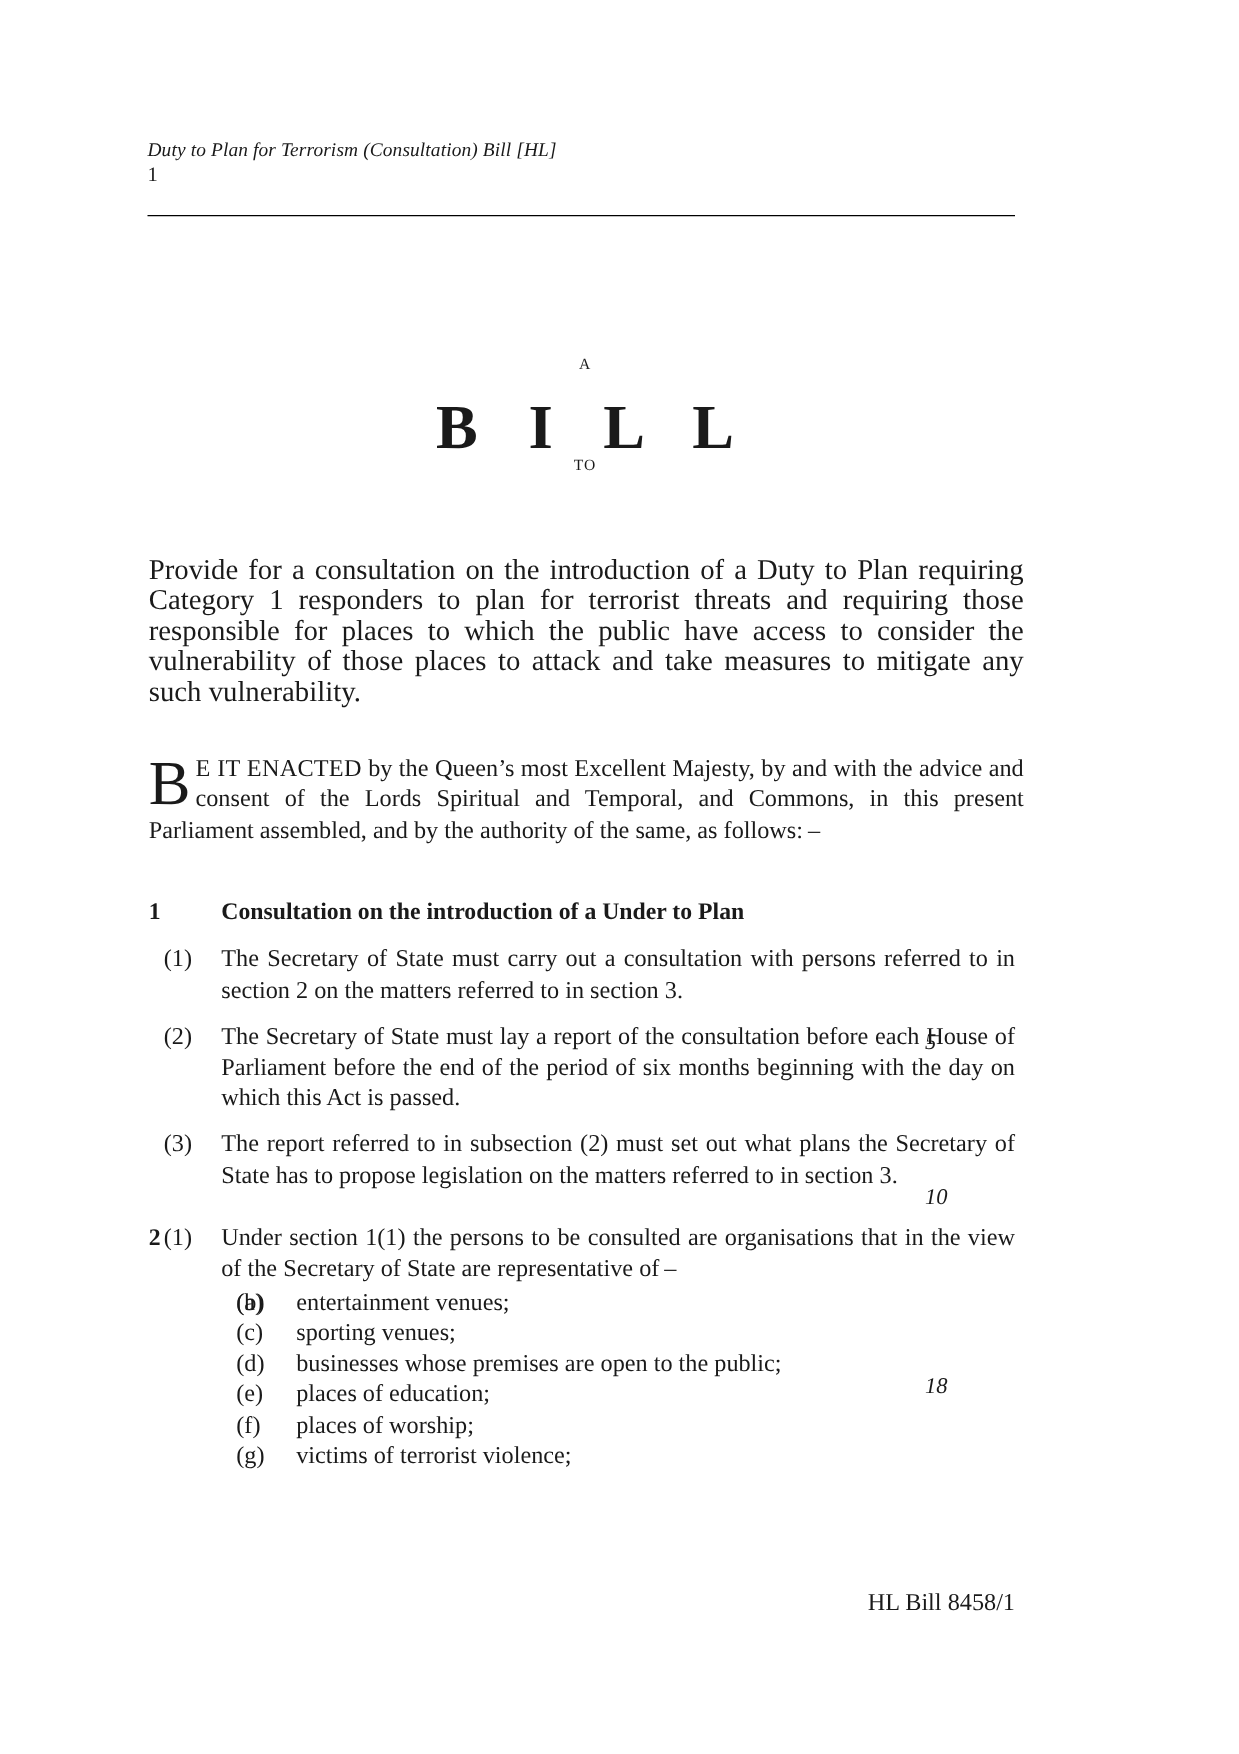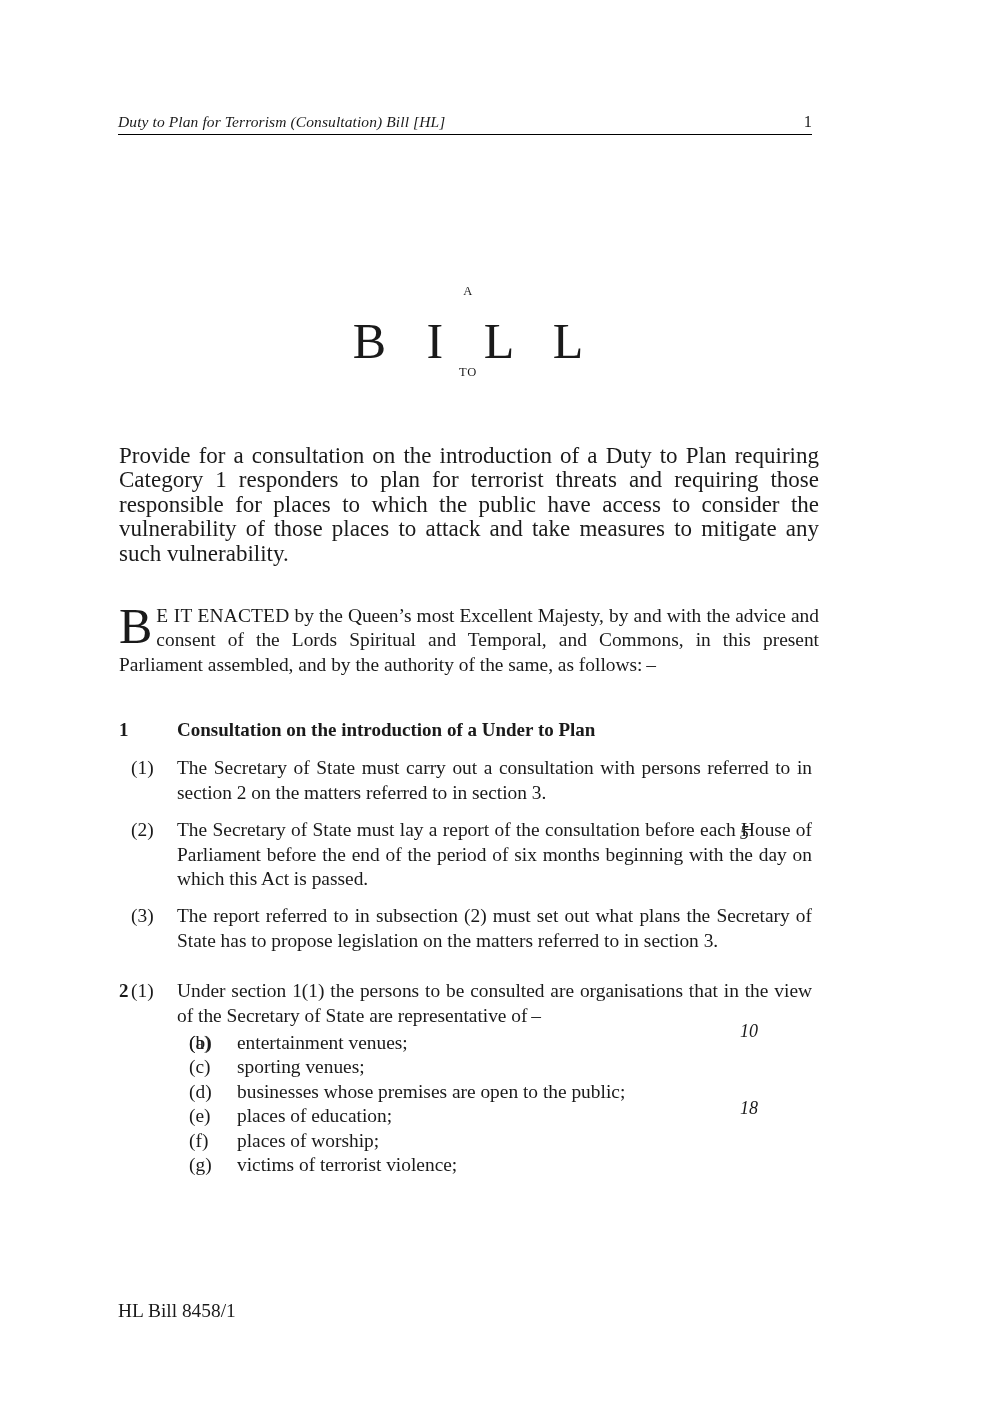--- a/index.html
+++ b/index.html
@@ -24,21 +24,22 @@
   
   .running-header {
     position: absolute;
     left: 118px;
     top: 112px;
     width: 694px;
     display: flex;
     align-items: baseline;
     justify-content: space-between;
     border-bottom: 1.2px solid #000000;
-    padding-bottom: 2px;
+    padding-bottom: 22px;
+    flex-direction: column;
   }
   .running-header .title {
     font-style: italic;
     font-size: 15.5px;
     letter-spacing: 0.1px;
     white-space: nowrap;
   }
   .running-header .folio {
     font-size: 16.5px;
   }
@@ -51,21 +52,21 @@
     width: 700px;
     text-align: center;
   }
   .word-a {
     font-size: 12.5px;
     letter-spacing: 0.6px;
     line-height: 1;
   }
   .word-bill {
     font-size: 50px;
-    font-weight: normal;
+    font-weight: bold;
     letter-spacing: 14px;
     line-height: 1;
     margin-top: 18px;
     text-indent: 14px;
   }
   .word-to {
     font-size: 12.5px;
     letter-spacing: 0.8px;
     line-height: 1;
   }
@@ -182,25 +183,25 @@
     color: #1a1a1a;
     left: 740px;
     width: 40px;
     text-align: left;
   }
 
   
   .footer {
     position: absolute;
     left: 118px;
-    top: 1300px;
+    top: 1272px;
     width: 694px;
     display: flex;
     align-items: baseline;
-    justify-content: flex-start;
+    justify-content: flex-end;
     font-size: 19.4px;
   }
 </style>
 </head>
 <body>
 
 <div class="page">
 
   <div class="running-header">
     <span class="title">Duty to Plan for Terrorism (Consultation) Bill [HL]</span>
@@ -280,21 +281,21 @@
         <li class="para">
           <span class="marker">(g)</span>
           <span>victims of terrorist violence;</span>
         </li>
       </ul>
     </div>
 
   </div>
 
   <div class="linenum" style="top:823px;">5</div>
-  <div class="linenum" style="top:1021px;font-style:italic;">10</div>
+  <div class="linenum" style="top:947px;font-style:italic;">10</div>
   <div class="linenum" style="top:1098px;">18</div>
 
   <div class="footer">
     <span>HL Bill 84</span>
     <span>58/1</span>
   </div>
 
 </div>
 
 </body></html>

